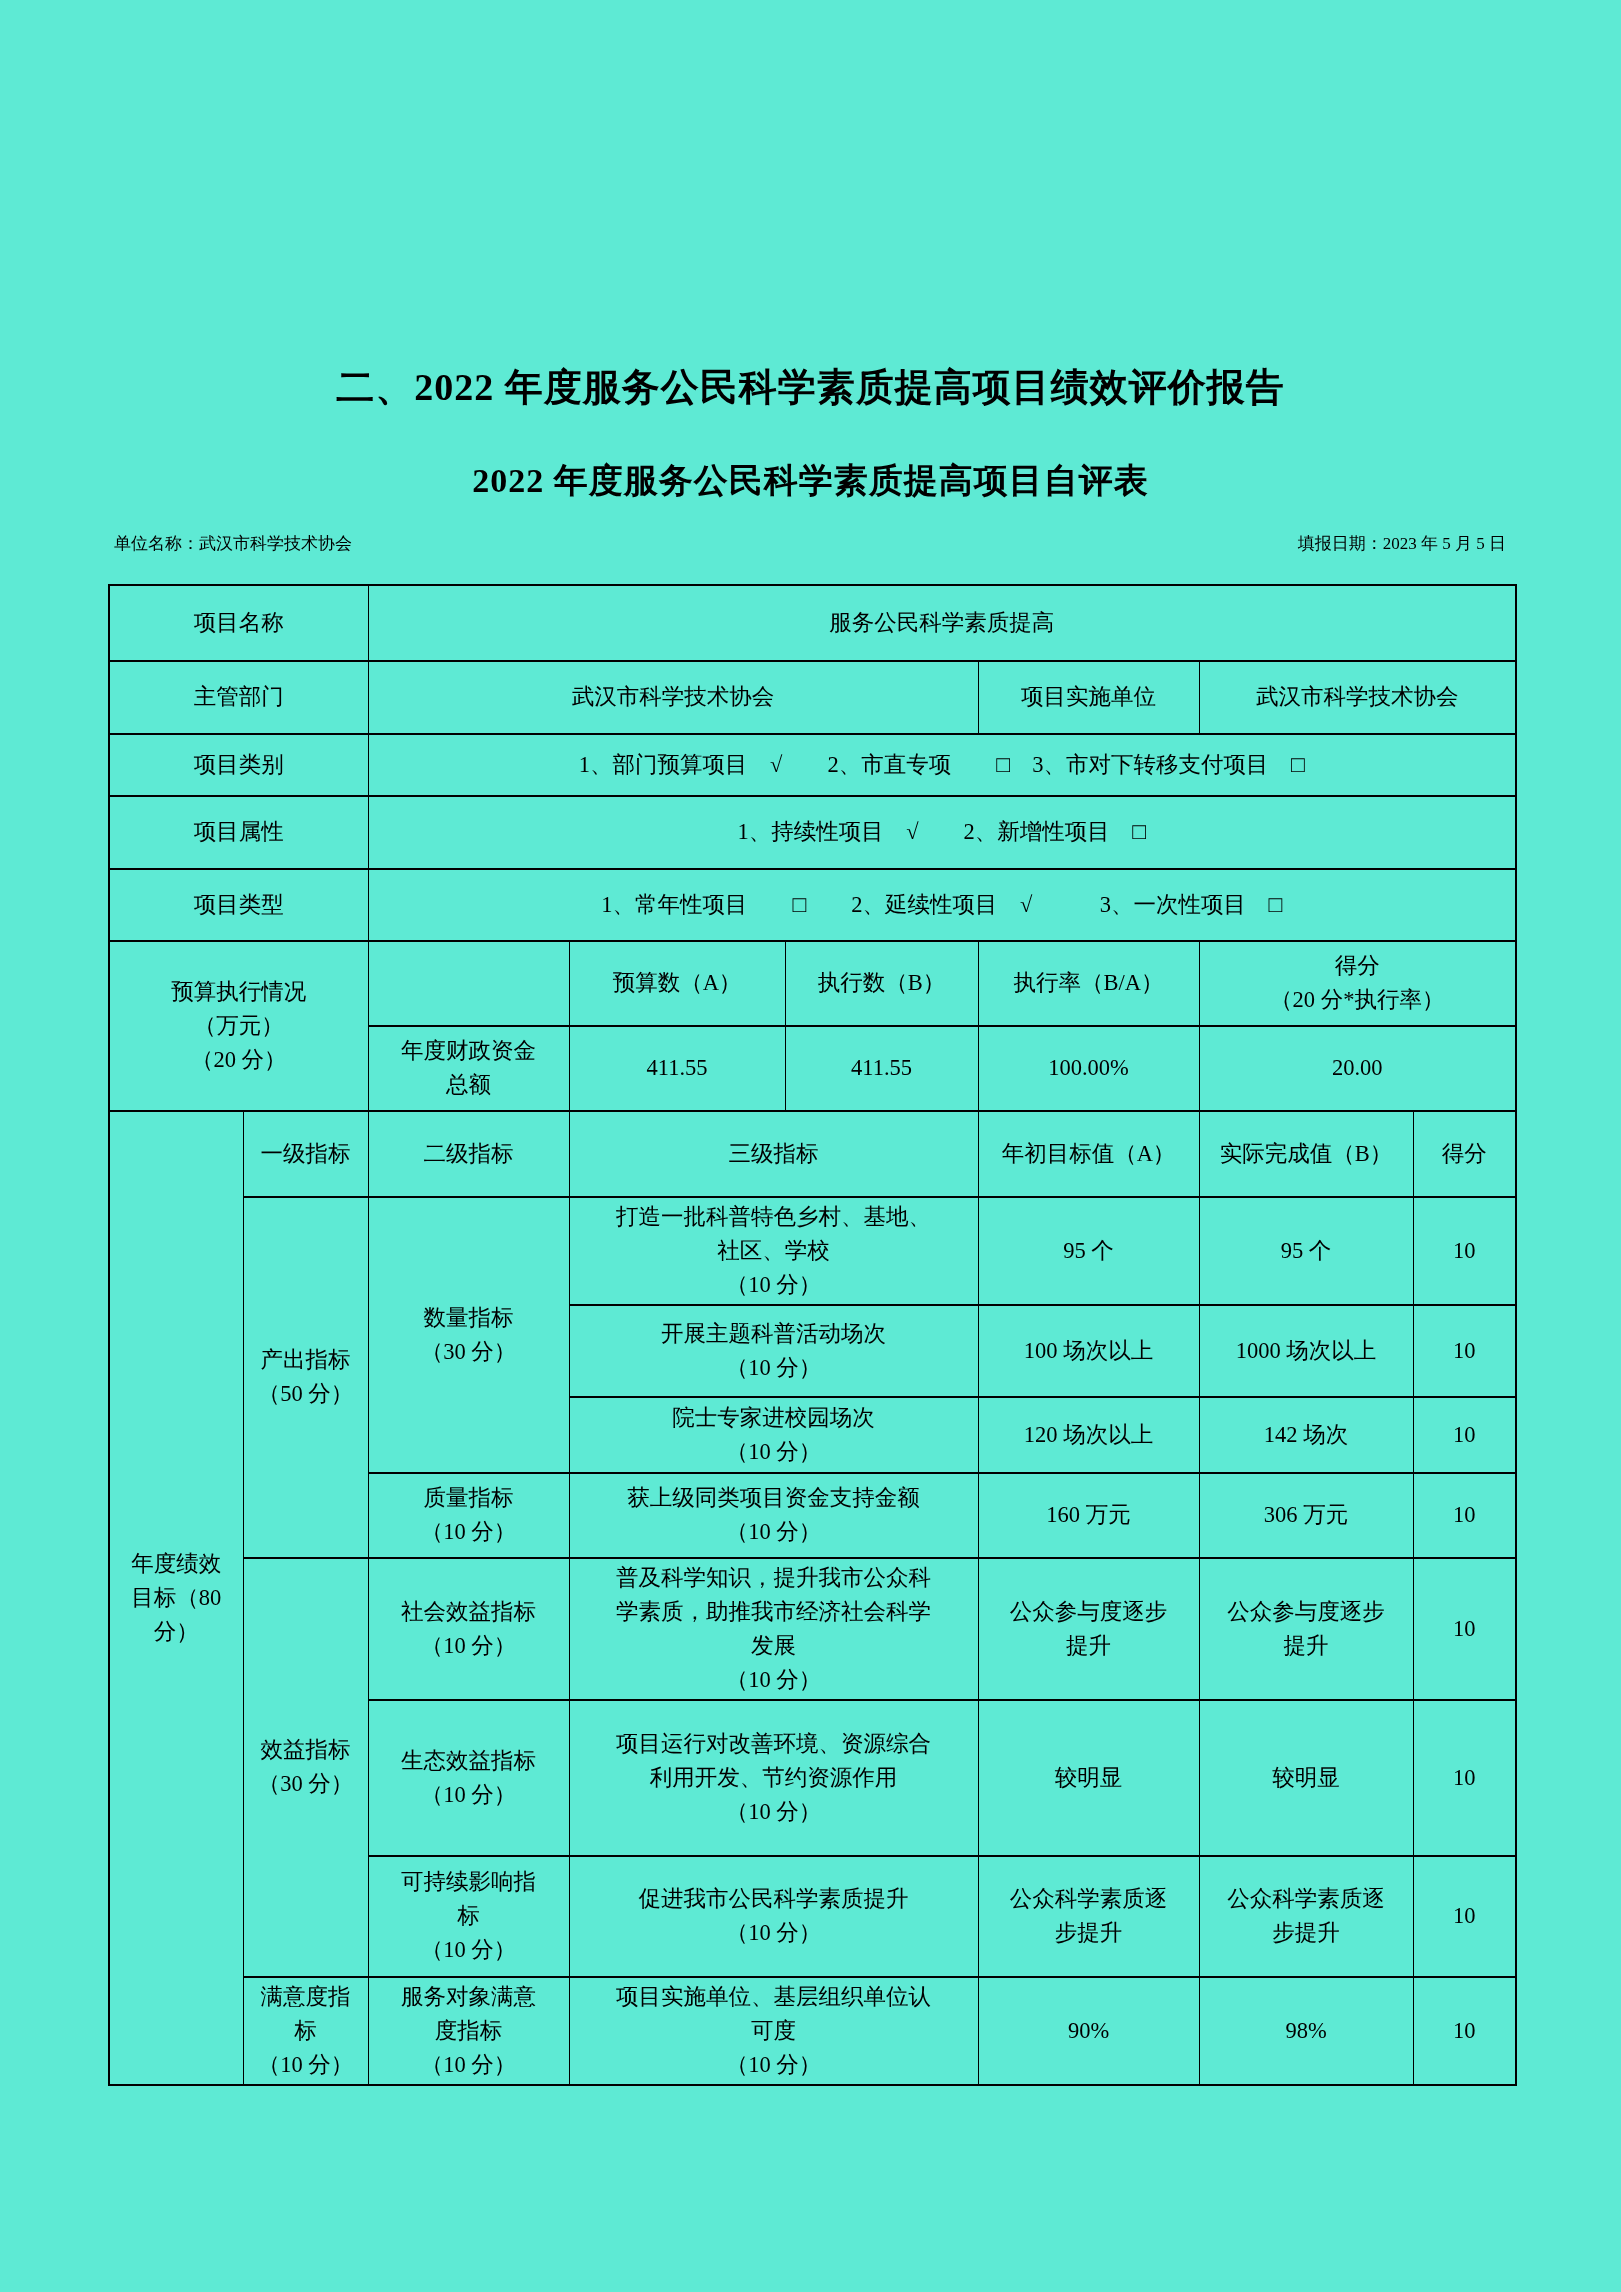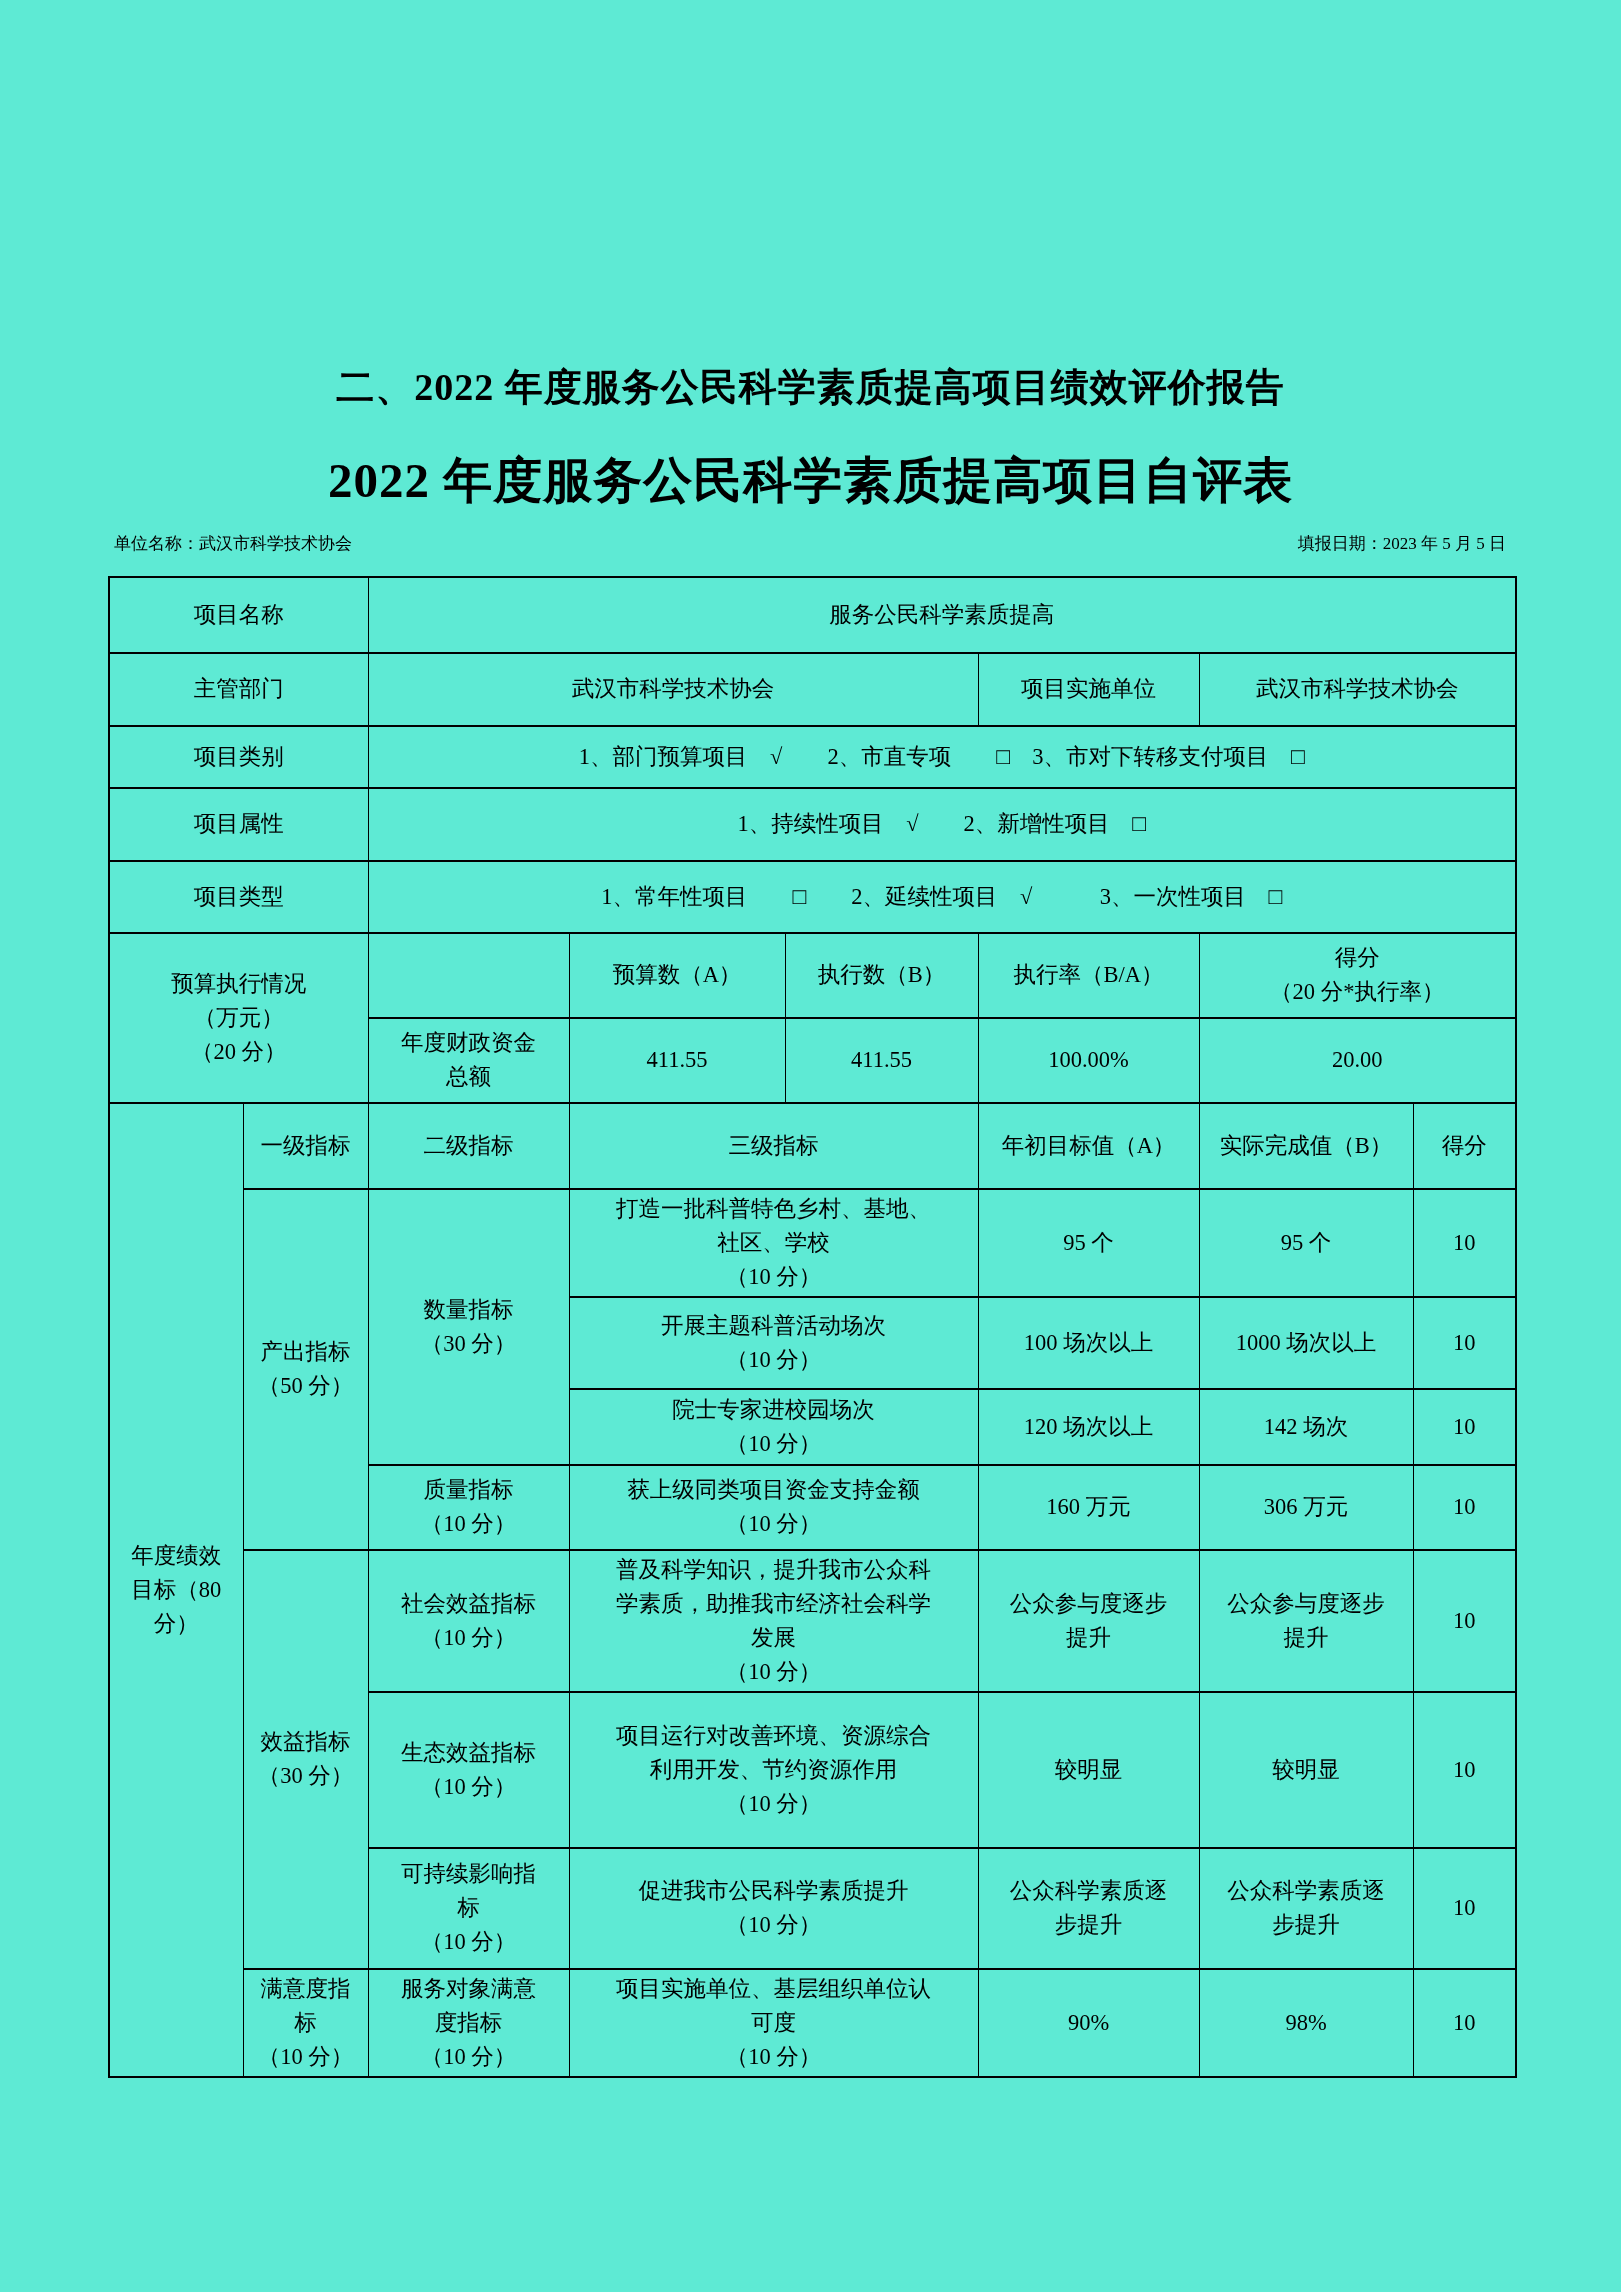--- a/index.html
+++ b/index.html
@@ -17,34 +17,34 @@
     margin: 365px 0 0 0;
     text-align: center;
     font-size: 38px;
     line-height: 45px;
     font-weight: 700;
     letter-spacing: 1px;
   }
   .form-title {
     margin: 49px 0 0 0;
     text-align: center;
-    font-size: 49px;
+    font-size: 34px;
     line-height: 43px;
     font-weight: 700;
     letter-spacing: 1px;
   }
   .meta-row {
     margin: 29px 115px 0 114px;
     display: flex;
     justify-content: space-between;
     font-size: 17px;
     line-height: 26.5px;
   }
   table.selfeval {
-    margin: 18px 0 0 108px;
+    margin: 26px 0 0 108px;
     border-collapse: collapse;
     table-layout: fixed;
     width: 1407px;
     border: 2.9px solid #000;
     font-family: Liberation Serif, serif;
   }
   table.selfeval td {
     border-top: 2px solid #000;
     border-bottom: 2px solid #000;
     border-left: 1px solid #000;

